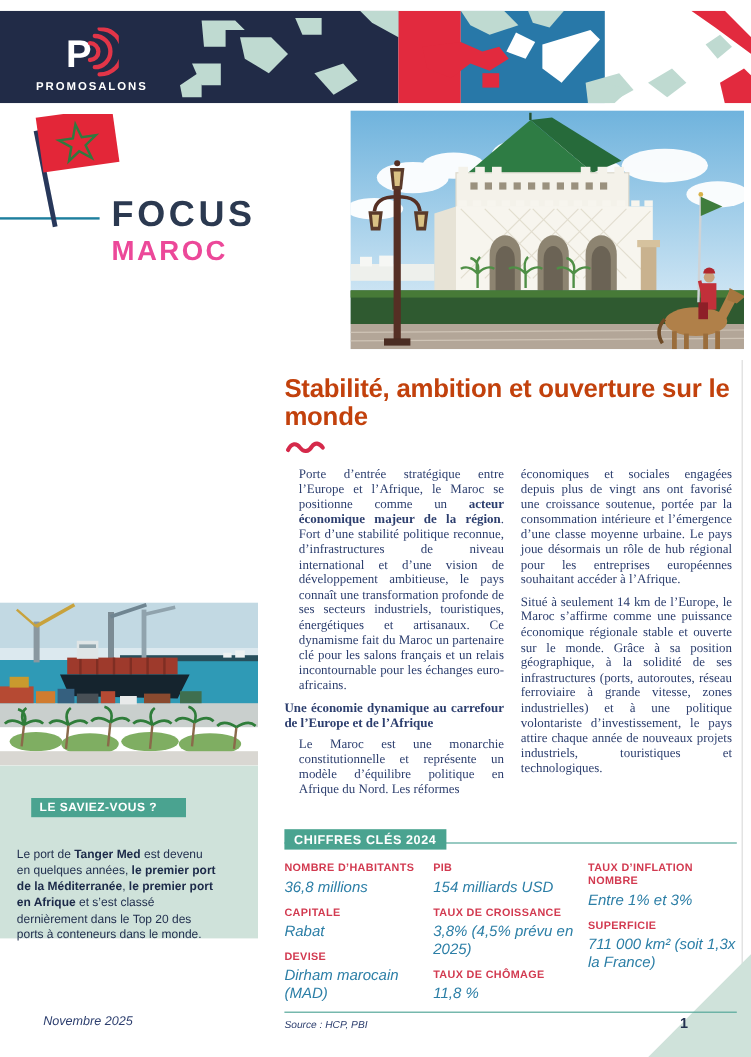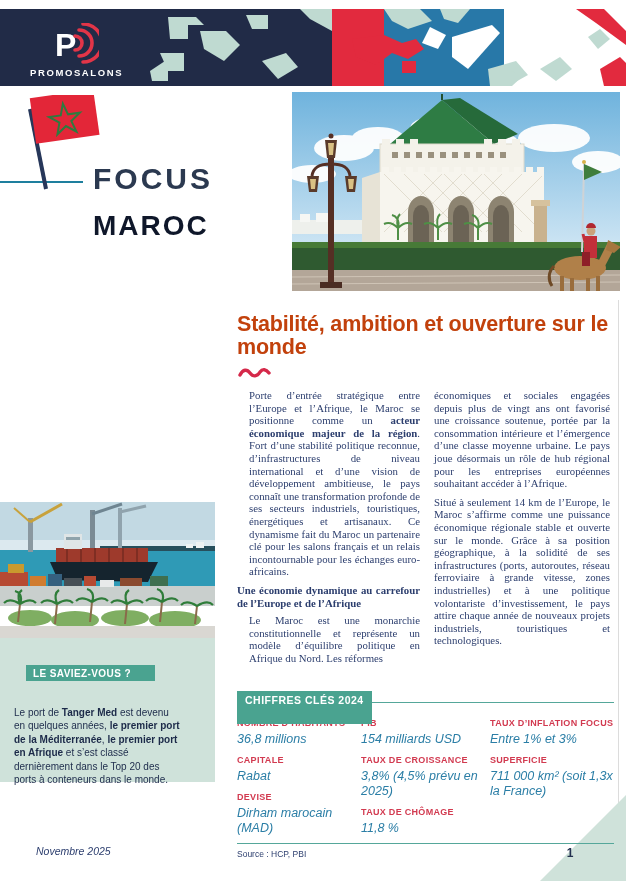--- a/index.html
+++ b/index.html
@@ -10,22 +10,22 @@
   .banner{position:absolute;left:0;top:9px;width:626px;height:77px;}
   .logo{position:absolute;left:30px;top:14px;width:92px;text-align:center;z-index:3;}
   .logo-mark{display:block;margin:0 auto;}
   .brand{color:#fff;font-weight:bold;font-size:9.5px;letter-spacing:1.6px;margin-top:2px;}
 
   
   .teal-dash{position:absolute;left:0;top:181px;width:83px;height:2px;background:#1e7f9e;}
   .flag{position:absolute;left:18px;top:95px;}
   .focus{position:absolute;left:93px;top:162px;font-size:30px;font-weight:700;
          letter-spacing:3px;color:#2b3950;}
-  .maroc{position:absolute;left:93px;top:210px;font-size:28px;font-weight:bold;
-         letter-spacing:2px;color:#0f172a;}
+  .maroc{position:absolute;left:93px;top:196px;font-size:23px;font-weight:bold;
+         letter-spacing:2px;color:#ec4899;}
 
   
   .photo1{position:absolute;left:292px;top:92px;}
   .photo2{position:absolute;left:0;top:502px;}
 
   
   .heading{position:absolute;left:237px;top:313px;width:382px;font-size:21.5px;
            font-weight:bold;color:#c2410c;line-height:23px;letter-spacing:-0.2px;}
   .squiggle{position:absolute;left:238px;top:367px;}
 
@@ -42,34 +42,34 @@
   .know-badge{position:absolute;left:26px;top:27px;background:#4aa390;color:#fff;
               font-weight:bold;font-size:10px;letter-spacing:.4px;padding:3px 24px 2px 7px;}
   .know-text{position:absolute;left:14px;top:58px;width:166px;font-size:10px;
              line-height:13.4px;color:#22304f;}
   .know-text b{color:#1c2a49;}
 
   
   .figures{position:absolute;left:237px;top:690px;width:377px;}
   .fig-rule{position:absolute;left:0;top:12px;width:377px;border-top:1px solid #55a79a;}
   .fig-badge{position:relative;display:inline-block;background:#4aa390;color:#fff;
-             font-weight:bold;font-size:10.5px;letter-spacing:.5px;padding:3px 8px 18px 8px;z-index:1;}
+             font-weight:bold;font-size:10.5px;letter-spacing:.5px;padding:3px 8px 2px 8px;z-index:1;}
   .fig-grid{position:absolute;left:0;top:28px;width:377px;}
   .fig-col{position:absolute;top:0;}
   .fig-col.c1{left:0;width:118px;}
   .fig-col.c2{left:124px;width:120px;}
   .fig-col.c3{left:253px;width:124px;}
   .fig-item{margin-bottom:8px;}
   .fig-label{color:#d23a50;font-weight:bold;font-size:9px;letter-spacing:.3px;
              line-height:11px;margin-bottom:3px;}
   .fig-value{color:#2b7ea6;font-style:italic;font-size:12.5px;line-height:15px;}
 
   
   .footer-line{position:absolute;left:237px;top:843px;width:377px;border-top:1px solid #55a79a;z-index:2;}
-  .source{position:absolute;left:237px;top:849px;font-size:8.5px;color:#2c3e6e;z-index:2;}
+  .source{position:absolute;left:237px;top:849px;font-style:italic;font-size:8.5px;color:#2c3e6e;z-index:2;}
   .date{position:absolute;left:36px;top:845px;font-style:italic;font-size:10.5px;color:#2c3e6e;}
   .pageno{position:absolute;left:560px;top:846px;width:20px;text-align:center;font-weight:bold;
           font-size:12px;color:#22304f;z-index:2;}
   .corner-tri{position:absolute;left:540px;top:795px;width:86px;height:86px;background:#cfe2da;
               clip-path:polygon(100% 0,100% 100%,0 100%);z-index:1;}
   .edge-line{position:absolute;left:618px;top:300px;width:1px;height:558px;background:#dcdcdc;}
 </style>
 </head>
 <body>
 
@@ -399,21 +399,21 @@
           <div class="fig-label">TAUX DE CROISSANCE</div>
           <div class="fig-value">3,8% (4,5% prévu en 2025)</div>
         </div>
         <div class="fig-item">
           <div class="fig-label">TAUX DE CHÔMAGE</div>
           <div class="fig-value">11,8 %</div>
         </div>
       </div>
       <div class="fig-col c3">
         <div class="fig-item">
-          <div class="fig-label">TAUX D’INFLATION FOCUS</div>
+          <div class="fig-label">TAUX D’INFLATION NOMBRE</div>
           <div class="fig-value">Entre 1% et 3%</div>
         </div>
         <div class="fig-item">
           <div class="fig-label">SUPERFICIE</div>
           <div class="fig-value">711 000 km² (soit 1,3x la France)</div>
         </div>
       </div>
     </div>
   </div>
 

